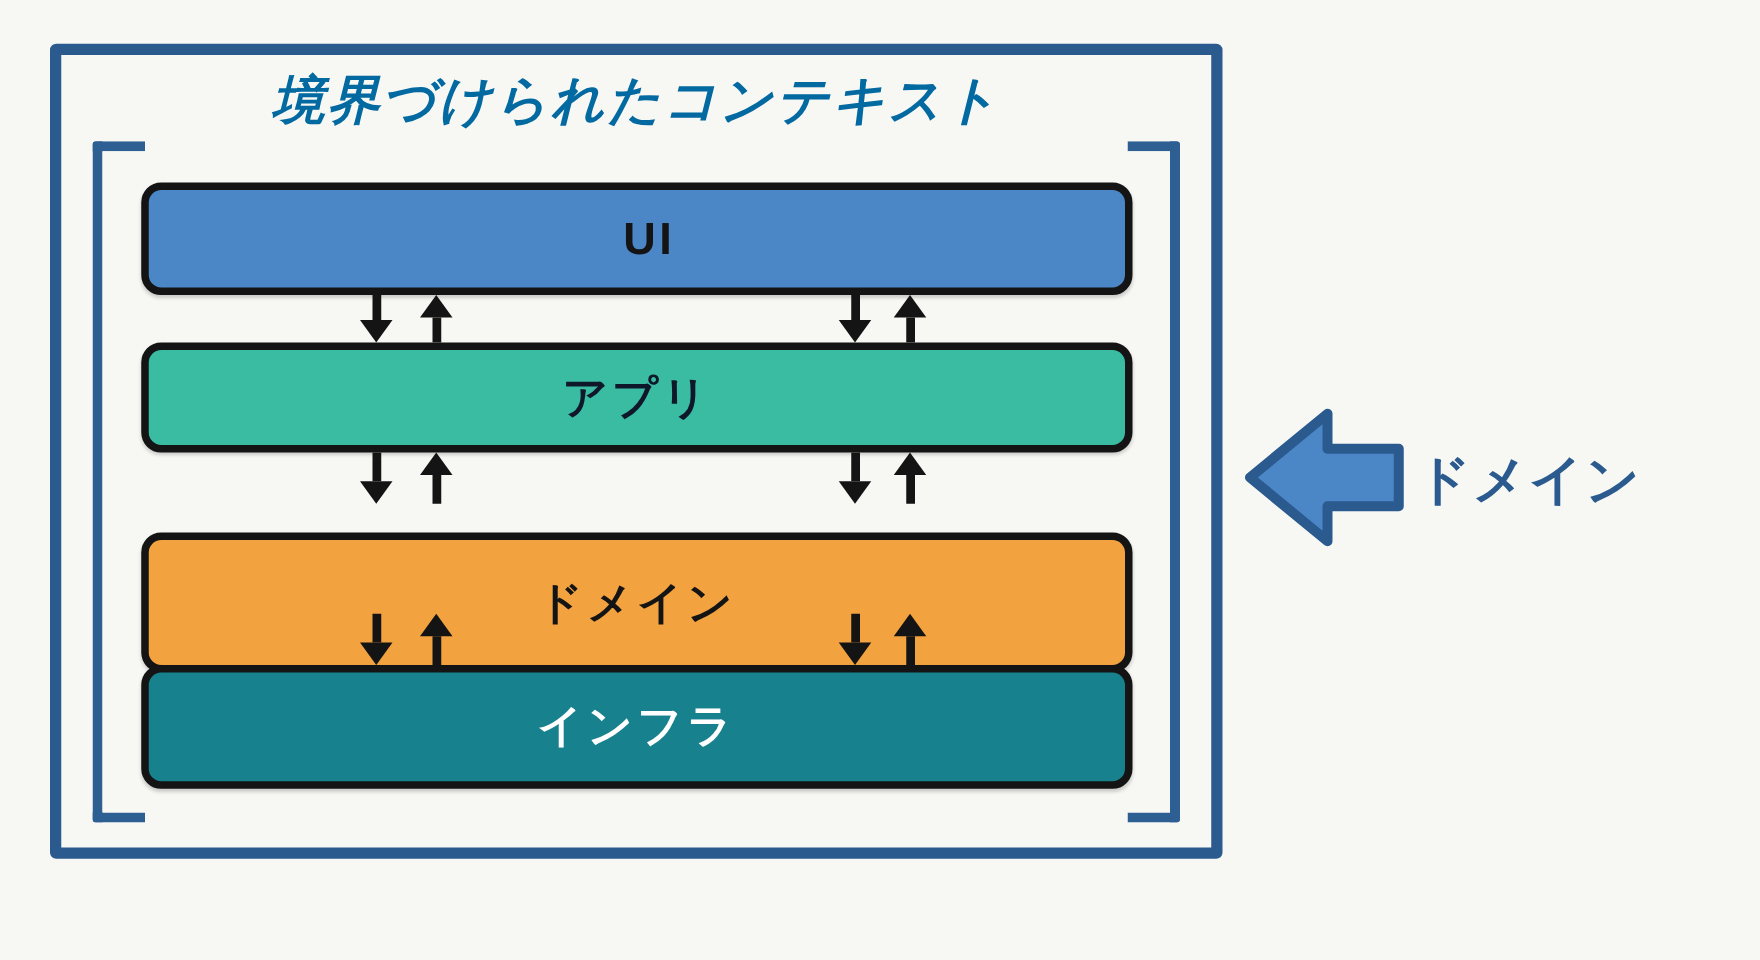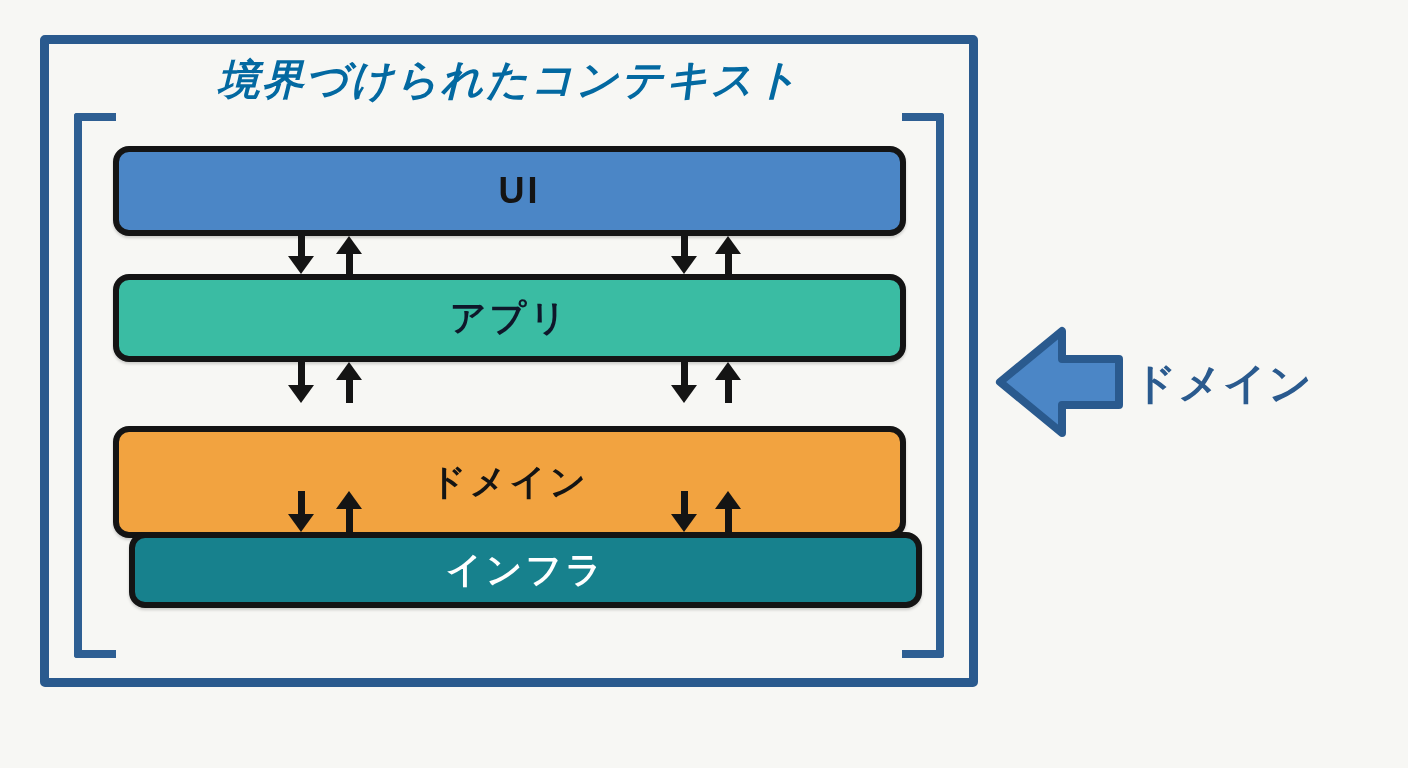--- a/index.html
+++ b/index.html
@@ -74,21 +74,21 @@
     align-items: center;
     justify-content: center;
     font-size: 36px;
     font-weight: bold;
     letter-spacing: 3px;
     box-shadow: 0 2px 3px rgba(0,0,0,0.18);
   }
   .layer-ui     { top: 146px; height: 90px; }
   .layer-app    { top: 274px; height: 88px; }
   .layer-domain { top: 426px; height: 112px; }
-  .layer-infra  { top: 532px; height: 76px; margin-left: 16px; }
+  .layer-infra  { top: 532px; height: 99px; }
   
   .gap-row {
     position: absolute;
     left: 113px;
     width: 793px;
   }
   .gap-1 { top: 236px; height: 38px; }
   .gap-2 { top: 362px; height: 41px; }
   .gap-3 { top: 491px; height: 41px; }
   .conn {

